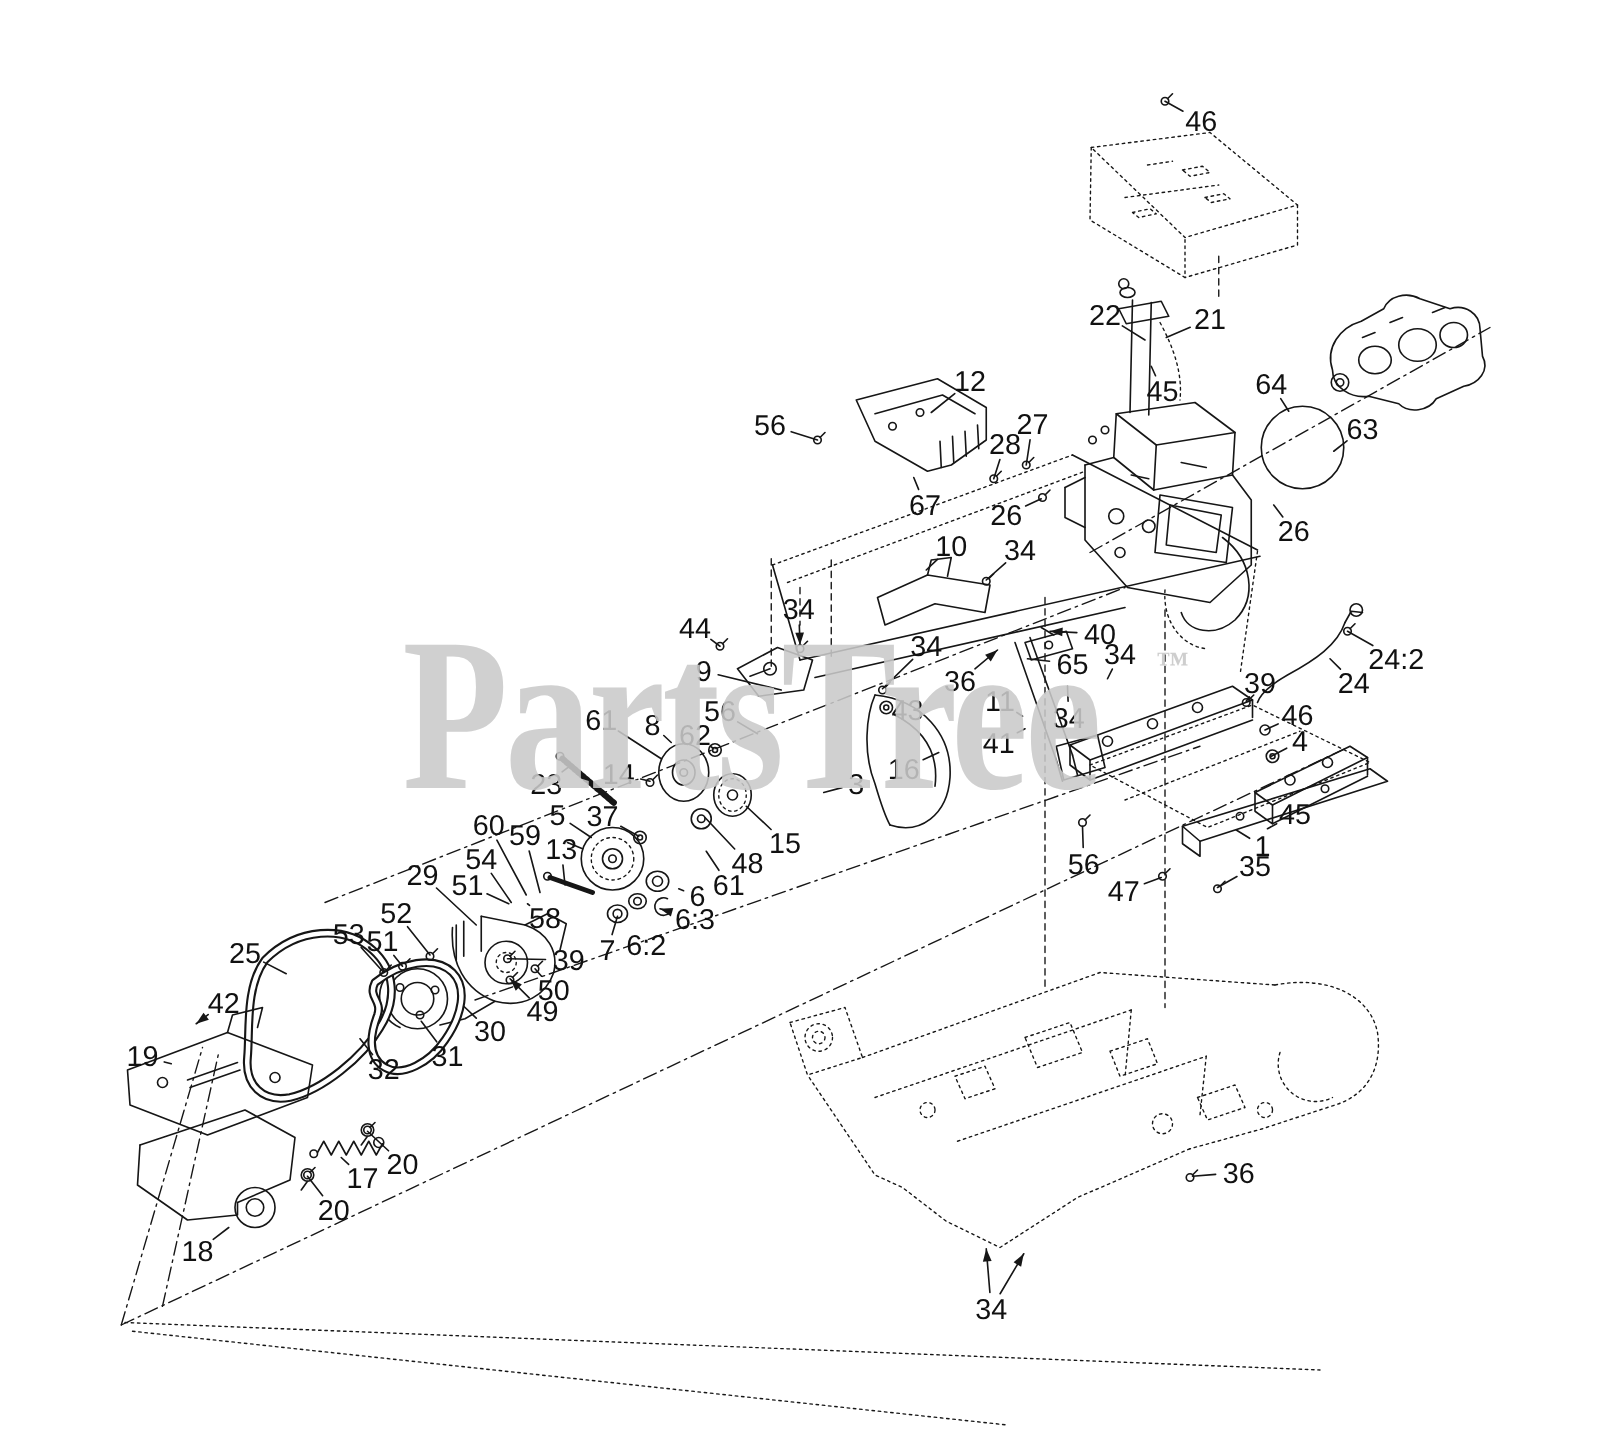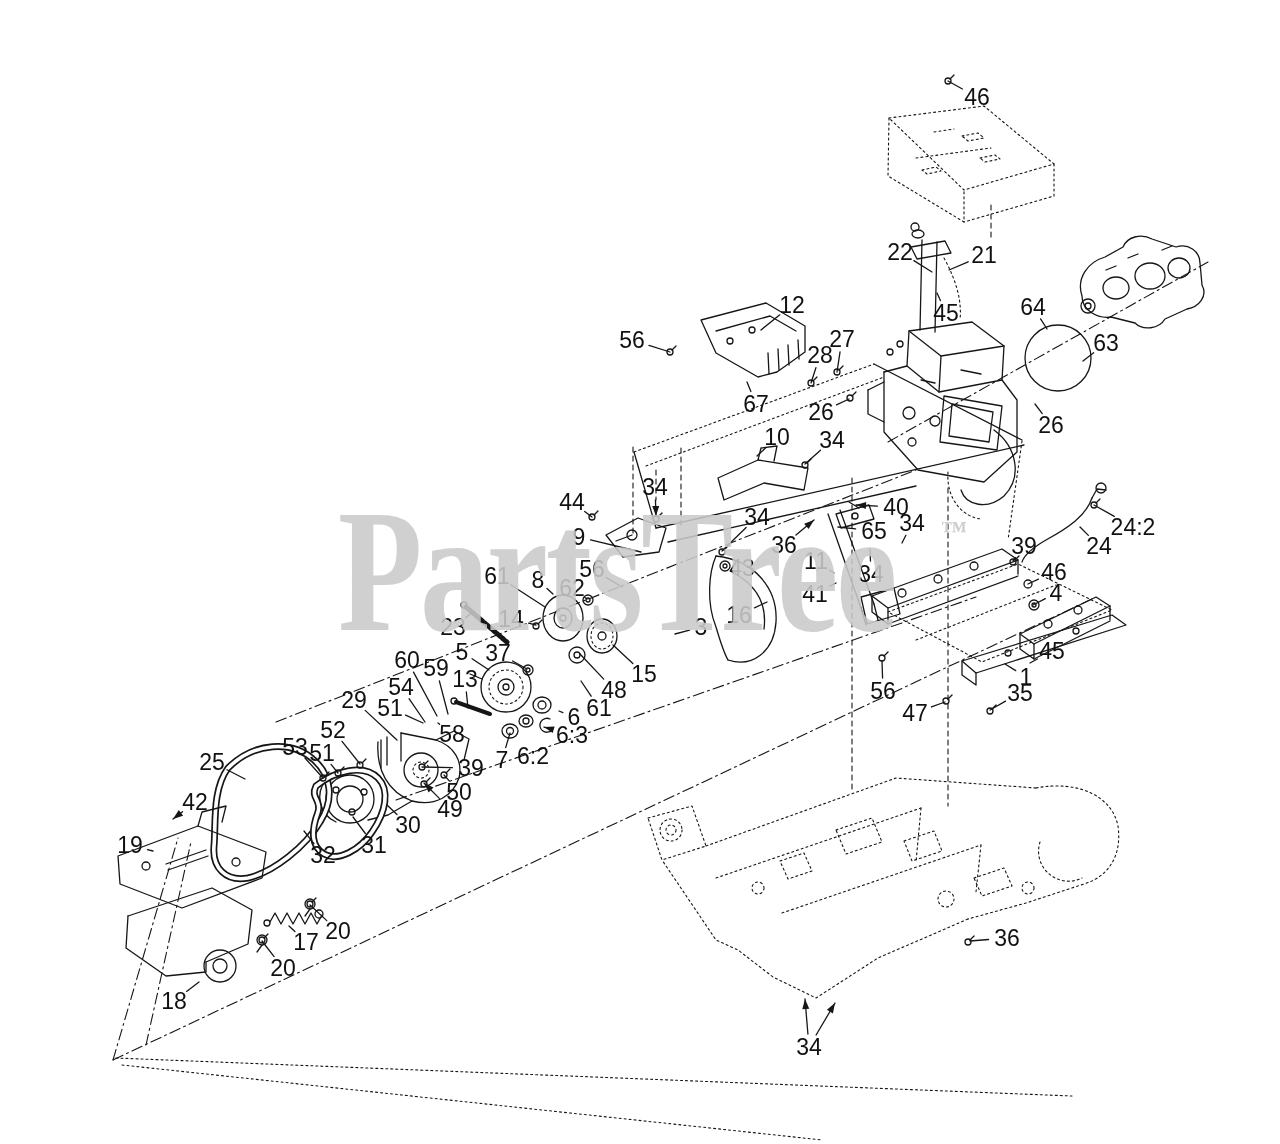--- a/index.html
+++ b/index.html
@@ -1,17 +1,17 @@
 <!DOCTYPE html>
 <html><head>
 <meta charset="utf-8">
 <style>
   html,body{margin:0;padding:0;background:#ffffff;}
   .stage{position:relative;width:1216px;height:1144px;background:#fff;overflow:hidden;
-         font-family:"Liberation Sans",sans-serif;margin-left:16px;}
+         font-family:"Liberation Sans",sans-serif;}
   svg{position:absolute;left:0;top:0;}
   svg *{stroke:#161616;fill:none;stroke-width:1.3;stroke-linecap:round;stroke-linejoin:round;}
   .dt{stroke-dasharray:2 3;stroke-width:1.1;}
   .dd{stroke-dasharray:11 4 2 4;stroke-width:1.1;}
   .dsh{stroke-dasharray:5 4;stroke-width:1.1;}
   .thread{stroke-width:5;stroke-dasharray:2 2;}
   .thick{stroke-width:4;}
   .beltO{stroke-width:7;}
   .beltI{stroke:#ffffff;stroke-width:3.6;}
   .co{font:23px "Liberation Sans",sans-serif;fill:#111;stroke:none;}

